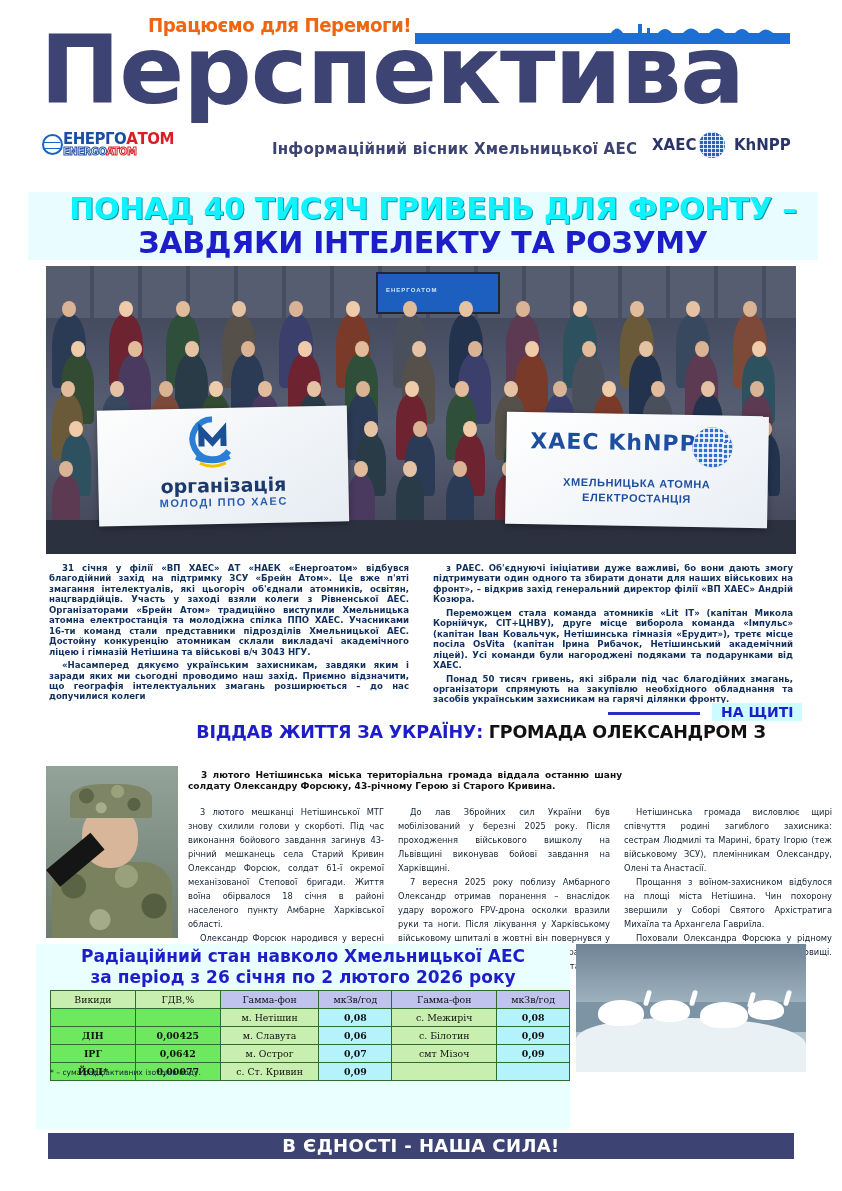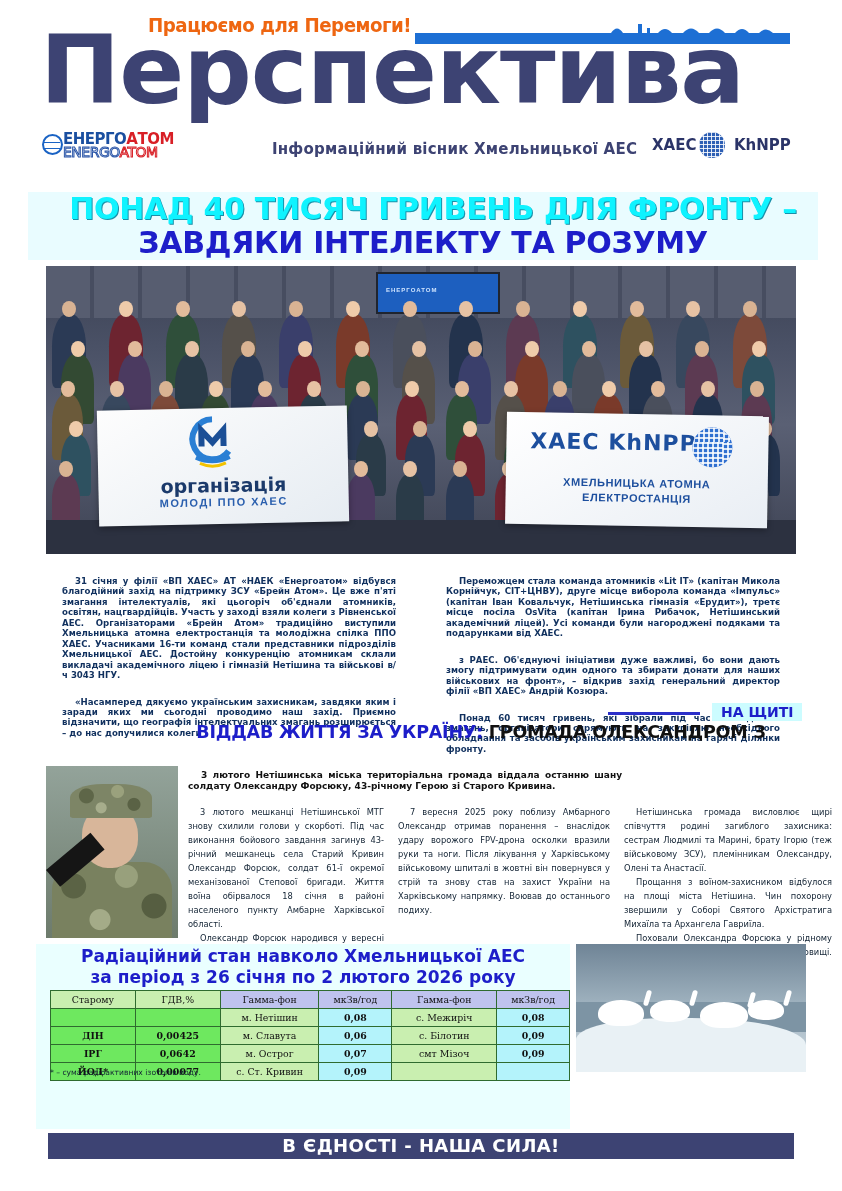--- a/index.html
+++ b/index.html
@@ -22,21 +22,21 @@
             color:#3d4373;font-family:"DejaVu Sans",sans-serif;letter-spacing:.2px;
             transform:scaleX(.97);transform-origin:left center;}
   
   .ea-logo{position:absolute;left:42px;top:132px;width:176px;height:28px;}
   .ea-globe{position:absolute;left:0;top:2px;width:17px;height:17px;border:2px solid #1a63c4;
             border-radius:50%;}
   .ea-globe:after{content:"";position:absolute;left:-1px;top:6px;width:17px;height:5px;
             border-top:1.5px solid #1a63c4;border-bottom:1.5px solid #1a63c4;}
   .ea-top{position:absolute;left:21px;top:0px;font-size:15px;font-weight:bold;
           font-family:"DejaVu Sans",sans-serif;letter-spacing:-.5px;line-height:15px;}
-  .ea-bot{position:absolute;left:21px;top:13px;font-size:14px;font-weight:normal;
+  .ea-bot{position:absolute;left:21px;top:13px;font-size:10px;font-weight:bold;
           font-family:"DejaVu Sans",sans-serif;letter-spacing:-.5px;line-height:14px;
           color:transparent;-webkit-text-stroke:1px #2b56a8;}
   .ea-blue{color:#1a4fa0;} .ea-red{color:#d81f26;}
   .ea-bot .ea-red2{-webkit-text-stroke:1px #d81f26;}
   
   .kh-logo{position:absolute;left:652px;top:133px;width:160px;height:26px;}
   .kh-txt{position:absolute;top:3px;font-size:15px;font-weight:bold;color:#2b3468;
           font-family:"DejaVu Sans",sans-serif;letter-spacing:0px;}
   .kh-l{left:0;} .kh-r{left:82px;}
   .kh-ball{position:absolute;left:47px;top:-1px;width:26px;height:26px;border-radius:50%;
@@ -93,21 +93,21 @@
   .banner-r .br-t1{position:absolute;left:24px;top:16px;font-size:22px;font-weight:bold;
             color:#1d4f9e;font-family:"DejaVu Sans",sans-serif;letter-spacing:1px;}
   .banner-r .br-t2{position:absolute;left:0;right:0;top:62px;text-align:center;font-size:11px;
             font-weight:bold;color:#1d4f9e;letter-spacing:.6px;line-height:15px;}
 
   
   .lead-body{position:absolute;left:46px;top:560px;width:750px;height:145px;
              display:flex;gap:18px;}
   .lead-col{width:366px;font-size:8.6px;line-height:10.45px;text-align:justify;color:#10305e;
             font-family:"DejaVu Sans",sans-serif;font-weight:bold;}
-  .lead-col p{margin:16px;text-indent:13px;}
+  .lead-col p{margin:3px;text-indent:13px;}
 
   
   .rubric-rule{position:absolute;left:608px;top:712px;width:92px;height:3px;background:#2b2fc9;}
   .rubric{position:absolute;left:712px;top:703px;background:#ccfcff;color:#1d1ec9;
           font-size:14px;font-weight:bold;padding:1px 9px;font-family:"DejaVu Sans",sans-serif;}
   .head2{position:absolute;left:128px;top:722px;width:706px;text-align:center;
          font-family:"DejaVu Sans",sans-serif;font-weight:bold;font-size:17.5px;
          line-height:21px;color:#111;letter-spacing:-.2px;}
   .head2 .hl{color:#1d1ec9;}
 
@@ -465,23 +465,23 @@
       </div>
     </div>
   </div>
 
   <div class="lead-body">
     <div class="lead-col">
       <p>31 січня у філії «ВП ХАЕС» АТ «НАЕК «Енергоатом» відбувся благодійний захід на підтримку ЗСУ «Брейн Атом». Це вже п'яті змагання інтелектуалів, які цьогоріч об'єднали атомників, освітян, нацгвардійців. Участь у заході взяли колеги з Рівненської АЕС. Організаторами «Брейн Атом» традиційно виступили Хмельницька атомна електростанція та молодіжна спілка ППО ХАЕС. Учасниками 16-ти команд стали представники підрозділів Хмельницької АЕС. Достойну конкуренцію атомникам склали викладачі академічного ліцею і гімназій Нетішина та військові в/ч 3043 НГУ.</p>
       <p>«Насамперед дякуємо українським захисникам, завдяки яким і заради яких ми сьогодні проводимо наш захід. Приємно відзначити, що географія інтелектуальних змагань розширюється – до нас допучилися колеги</p>
     </div>
     <div class="lead-col">
+      <p>з РАЕС. Об'єднуючі ініціативи дуже важливі, бо вони дають змогу підтримувати один одного та збирати донати для наших військових на фронт», – відкрив захід генеральний директор філії «ВП ХАЕС» Андрій Козюра.</p>
       <p>Переможцем стала команда атомників «Lit IT» (капітан Микола Корнійчук, СІТ+ЦНВУ), друге місце виборола команда «Імпульс» (капітан Іван Ковальчук, Нетішинська гімназія «Ерудит»), третє місце посіла OsVita (капітан Ірина Рибачок, Нетішинський академічний ліцей). Усі команди були нагороджені подяками та подарунками від ХАЕС.</p>
-      <p>з РАЕС. Об'єднуючі ініціативи дуже важливі, бо вони дають змогу підтримувати один одного та збирати донати для наших військових на фронт», – відкрив захід генеральний директор філії «ВП ХАЕС» Андрій Козюра.</p>
-      <p>Понад 60 тисяч гривень, які зібрали під час благодійних змагань, організатори спрямують на закупівлю необхідного обладнання та засобів українським захисникам на гарячі ділянки фронту.</p>
+      <p>Понад 50 тисяч гривень, які зібрали під час благодійних змагань, організатори спрямують на закупівлю необхідного обладнання та засобів українським захисникам на гарячі ділянки фронту.</p>
     </div>
   </div>
 
   <div class="rubric-rule"></div>
   <div class="rubric">НА ЩИТІ</div>
 
   <div class="head2">
     <span class="hl">ВІДДАВ ЖИТТЯ ЗА УКРАЇНУ:</span><span> ГРОМАДА ОЛЕКСАНДРОМ З</span><br>
   </div>
 
@@ -493,38 +493,39 @@
     <div class="sol-ribbon"></div>
   </div>
 
   <div class="a2-lead">3 лютого Нетішинська міська територіальна громада віддала останню шану солдату Олександру Форсюку, 43-річному Герою зі Старого Кривина.</div>
   <div class="a2-cols">
     <div class="col a2-c1">
       <p>3 лютого мешканці Нетішинської МТГ знову схилили голови у скорботі. Під час виконання бойового завдання загинув 43-річний мешканець села Старий Кривин Олександр Форсюк, солдат 61-ї окремої механізованої Степової бригади. Життя воїна обірвалося 18 січня в районі населеного пункту Амбарне Харківської області.</p>
       <p>Олександр Форсюк народився у вересні 1982 року в Старому Кривині в багатодітній родині. Навчався у загальноосвітній школі №2 Нетішина. Проживаючи в рідному селі, завжди допомагав односельцям і сусідам у господарських справах.</p>
     </div>
     <div class="col a2-c2">
+      <p>До лав Збройних сил України був мобілізований у березні 2025 року. Після проходження військового вишколу на Львівщині виконував бойові завдання на Харківщині.</p>
       <p>7 вересня 2025 року поблизу Амбарного Олександр отримав поранення – внаслідок удару ворожого FPV-дрона осколки вразили руки та ноги. Після лікування у Харківському військовому шпиталі в жовтні він повернувся у стрій та знову став на захист України на Харківському напрямку. Воював до останнього подиху.</p>
     </div>
     <div class="col a2-c3">
       <p>Нетішинська громада висловлює щирі співчуття родині загиблого захисника: сестрам Людмилі та Марині, брату Ігорю (теж військовому ЗСУ), племінникам Олександру, Олені та Анастасії.</p>
       <p>Прощання з воїном-захисником відбулося на площі міста Нетішина. Чин похорону звершили у Соборі Святого Архістратига Михаїла та Архангела Гавриїла.</p>
       <p>Поховали Олександра Форсюка у рідному Старому Кривині на сільському кладовищі. Низький уклін та вічна шана Герою!</p>
     </div>
   </div>
 
   <div class="rad">
     <div class="rad-title">
       <span>Радіаційний стан навколо Хмельницької АЕС</span><br>
       <span>за період з 26 січня по 2 лютого  2026 року</span>
     </div>
     <table class="rad-tbl">
       <thead>
         <tr>
-          <th class="th-g w1">Старому</th>
+          <th class="th-g w1">Викиди</th>
           <th class="th-g w2">ГДВ,%</th>
           <th class="th-v w3">Гамма-фон</th>
           <th class="th-v w4">мкЗв/год</th>
           <th class="th-v w5">Гамма-фон</th>
           <th class="th-v w6">мкЗв/год</th>
         </tr>
       </thead>
       <tbody>
           <tr>
             <td class="c-green w1"></td>

